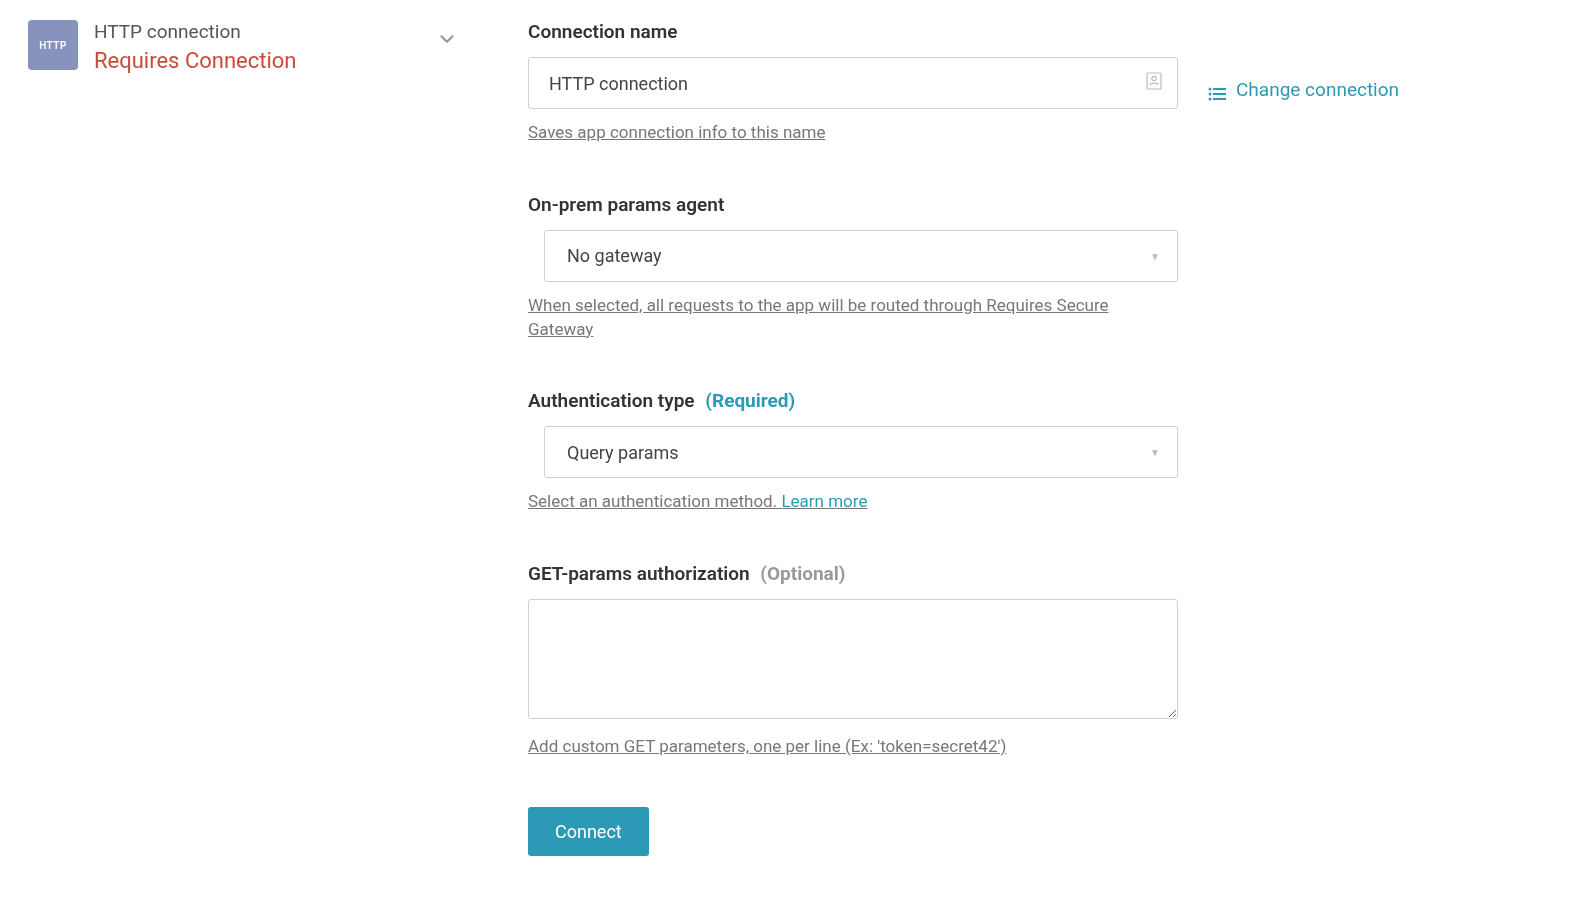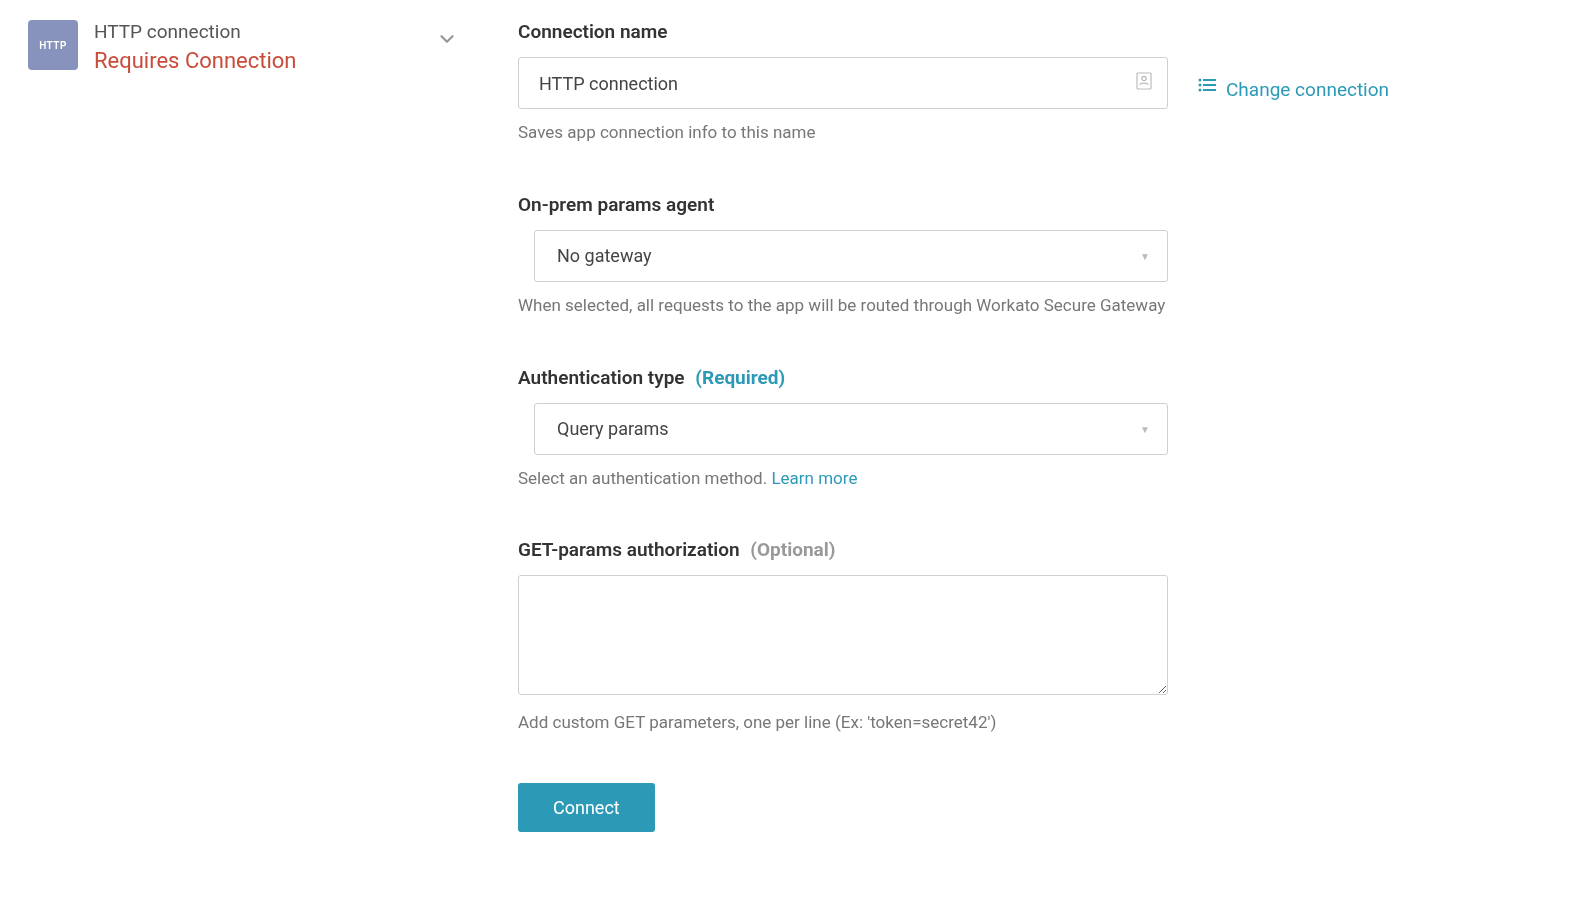--- a/index.html
+++ b/index.html
@@ -55,21 +55,21 @@
     }
     .chevron {
       color: #999;
       flex-shrink: 0;
       margin-top: 8px;
       cursor: pointer;
     }
     .main-form {
       flex: 1;
       max-width: 650px;
-      margin-left: 30px;
+      margin-left: 40px;
     }
     .form-group {
       margin-bottom: 48px;
     }
     .field-label {
       font-size: 19px;
       color: #333;
       font-weight: 600;
       margin-bottom: 14px;
     }
@@ -129,20 +129,21 @@
       transform: translateY(-50%);
       color: #bbb;
       font-size: 10px;
       pointer-events: none;
     }
     .help-text {
       font-size: 17px;
       color: #777;
       margin-top: 12px;
       line-height: 1.4;
+      text-decoration: underline;
     }
     .help-link {
       color: #2c9ab7;
       cursor: pointer;
     }
     .textarea-input {
       width: 100%;
       height: 120px;
       border: 1px solid #d0d0d0;
       border-radius: 3px;
@@ -151,35 +152,35 @@
       color: #444;
       background: #fff;
       font-family: inherit;
       resize: both;
     }
     .connect-btn {
       background: #2c9ab7;
       color: #fff;
       border: none;
       border-radius: 3px;
-      padding: 14px 35px;
+      padding: 14px 27px;
       font-size: 18px;
       cursor: pointer;
       font-family: inherit;
     }
     .right-panel {
       flex-shrink: 0;
       padding-top: 58px;
     }
     .change-link {
       color: #2c9ab7;
       font-size: 19px;
       cursor: pointer;
       display: flex;
-      align-items: flex-start;
+      align-items: flex-end;
       gap: 10px;
     }
     .list-icon {
       display: inline-flex;
     }
   </style>
 </head>
 <body>
 
 <div class="container">
@@ -217,21 +218,21 @@
     </div>
 
     <div class="form-group">
       <div class="field-label">On-prem params agent</div>
       <div class="select-wrapper">
         <div class="select-input">
           <span>No gateway</span>
         </div>
         <span class="select-caret">▼</span>
       </div>
-      <div class="help-text">When selected, all requests to the app will be routed through Workato Secure Gateway</div>
+      <div class="help-text">When selected, all requests to the app will be routed through Requires Secure Gateway</div>
     </div>
 
     <div class="form-group">
       <div class="field-label">
         <span>Authentication type</span>
         <span class="req-tag">(Required)</span>
       </div>
       <div class="select-wrapper">
         <div class="select-input">
           <span>Query params</span>

